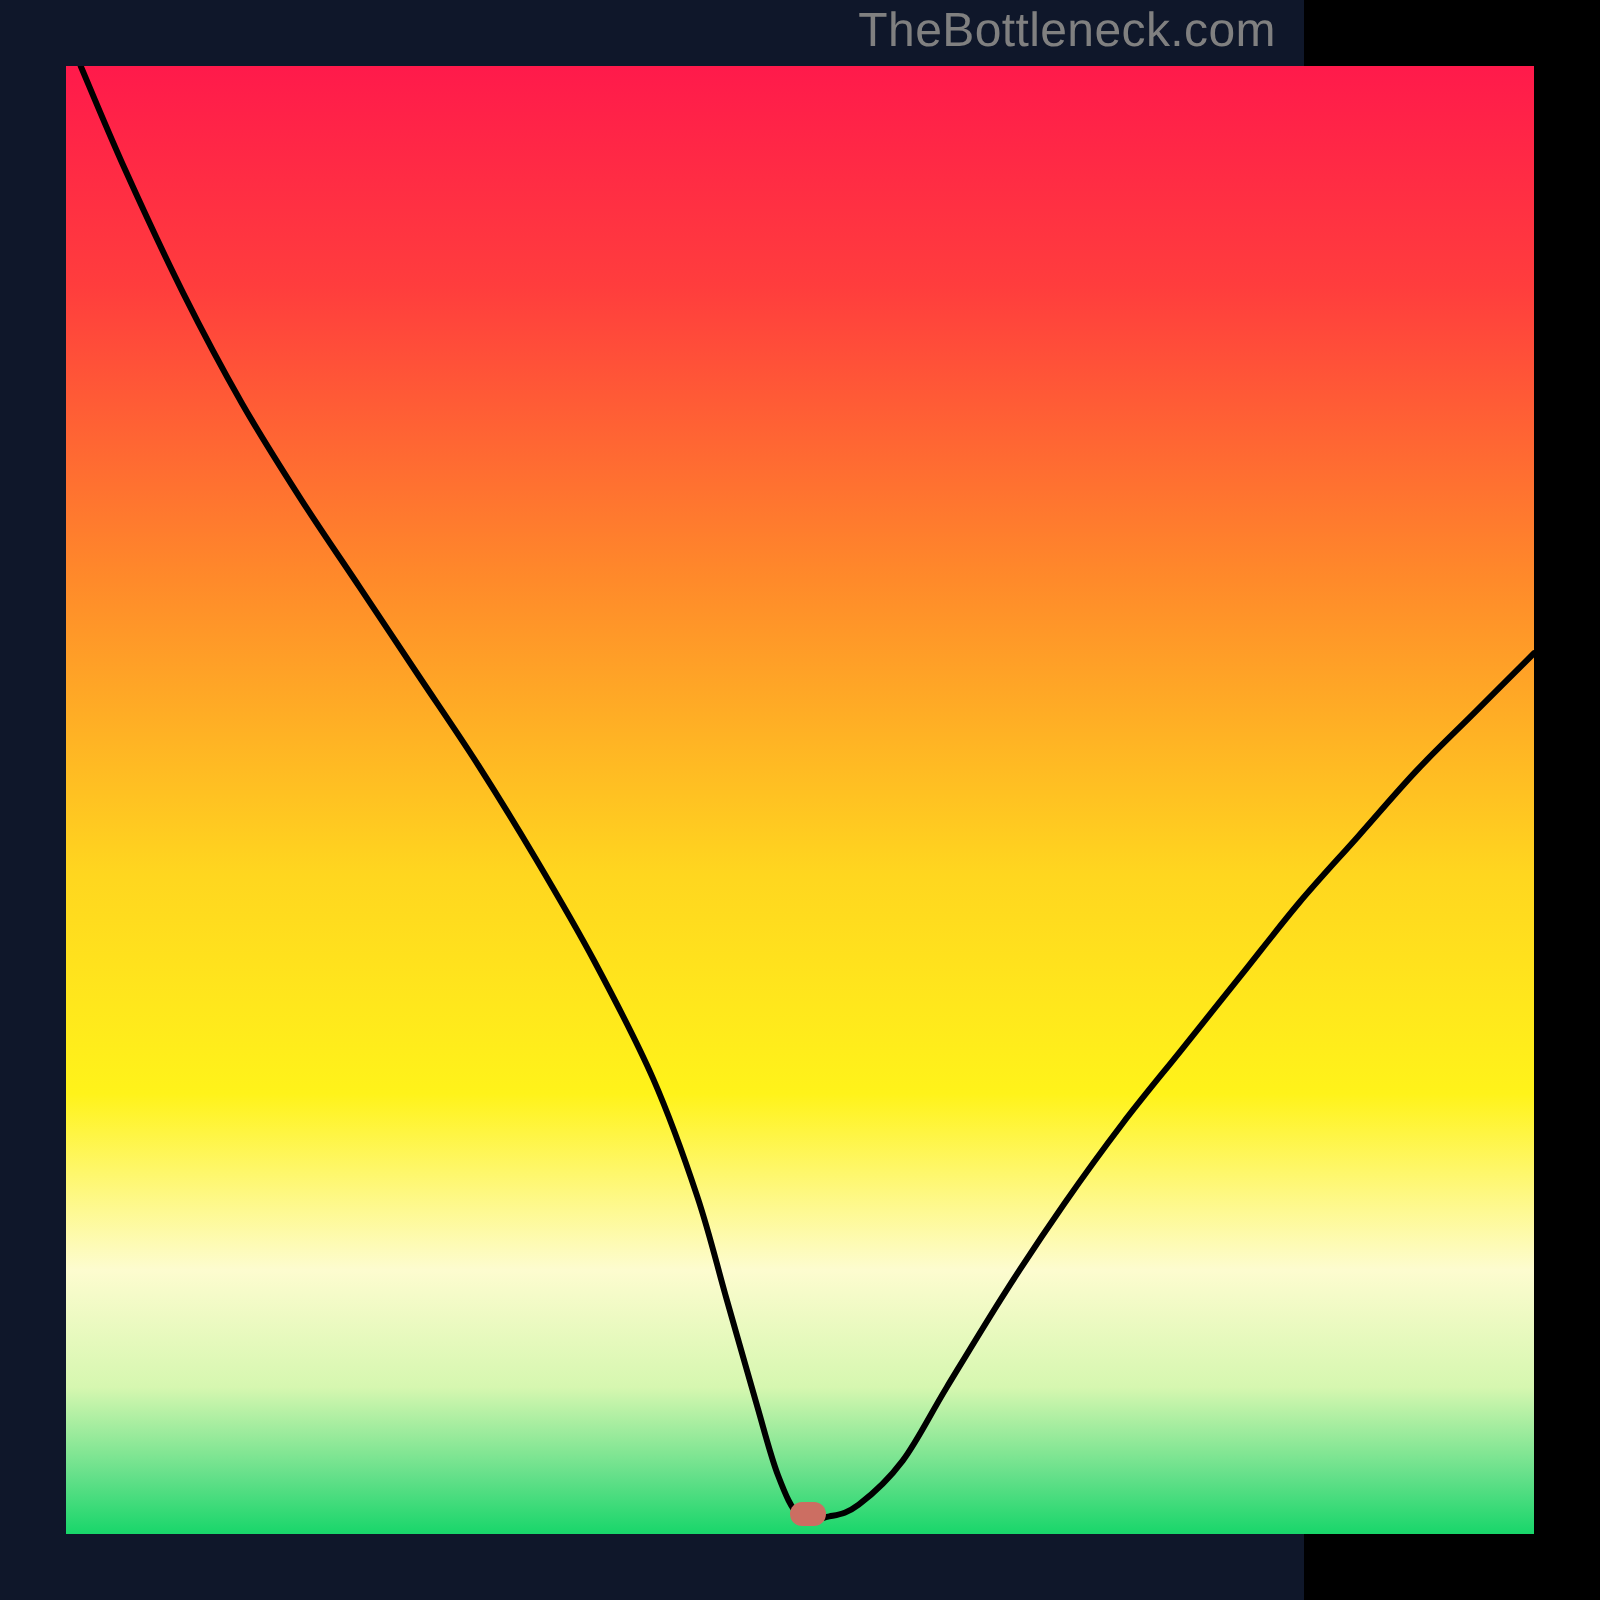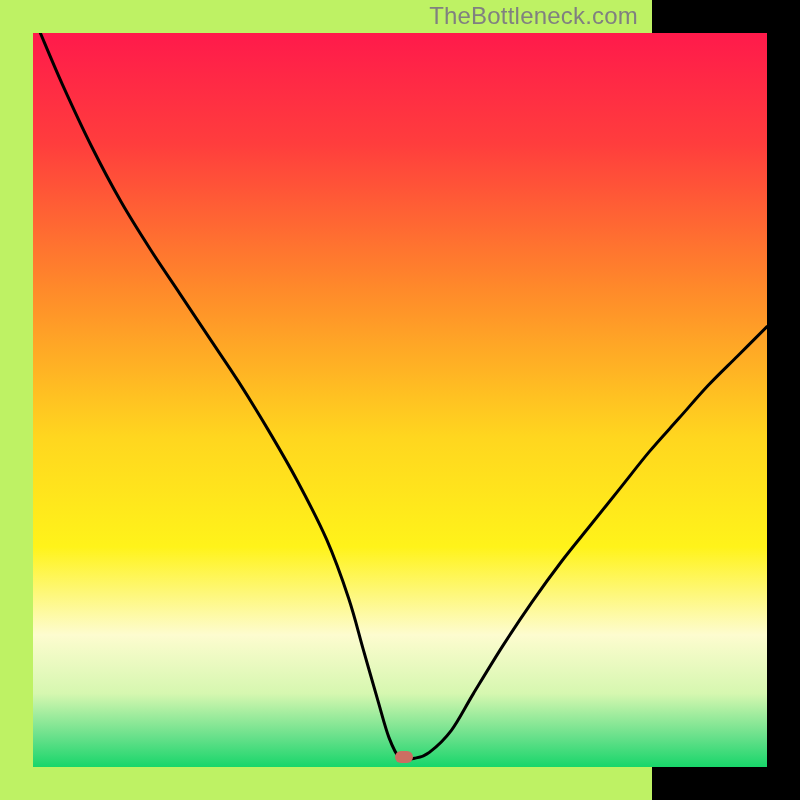--- a/index.html
+++ b/index.html
@@ -7,21 +7,21 @@
     padding: 0;
     width: 800px;
     height: 800px;
     background: #000;
     overflow: hidden;
   }
   .frame {
     position: relative;
     width: 652px;
     height: 800px;
-    background: #bef264;
+    background: #0f172a;
   }
   .watermark {
     position: absolute;
     top: 2px;
     right: 14px;
     color: #808080;
     font-family: Arial, Helvetica, sans-serif;
     font-size: 24px;
     font-weight: 400;
     z-index: 10;

